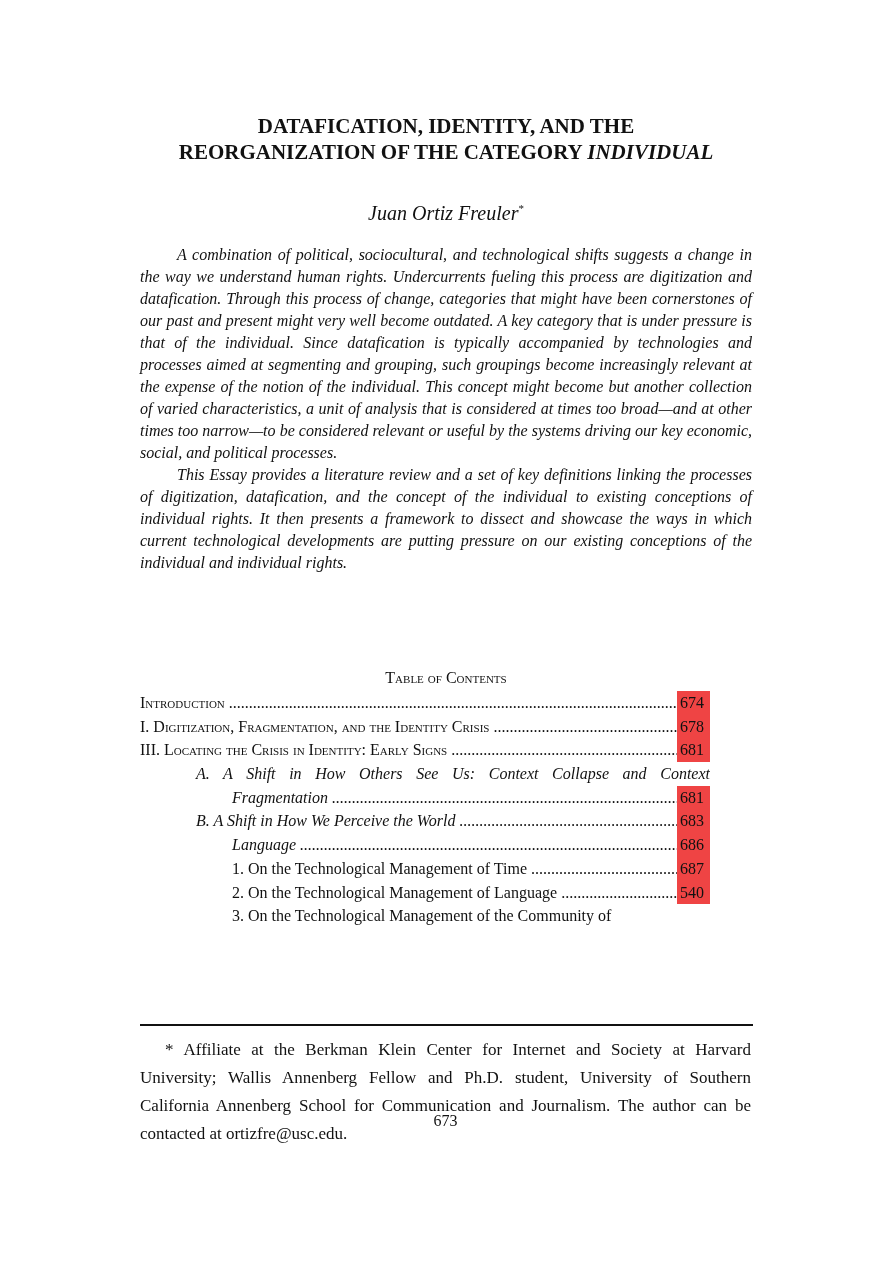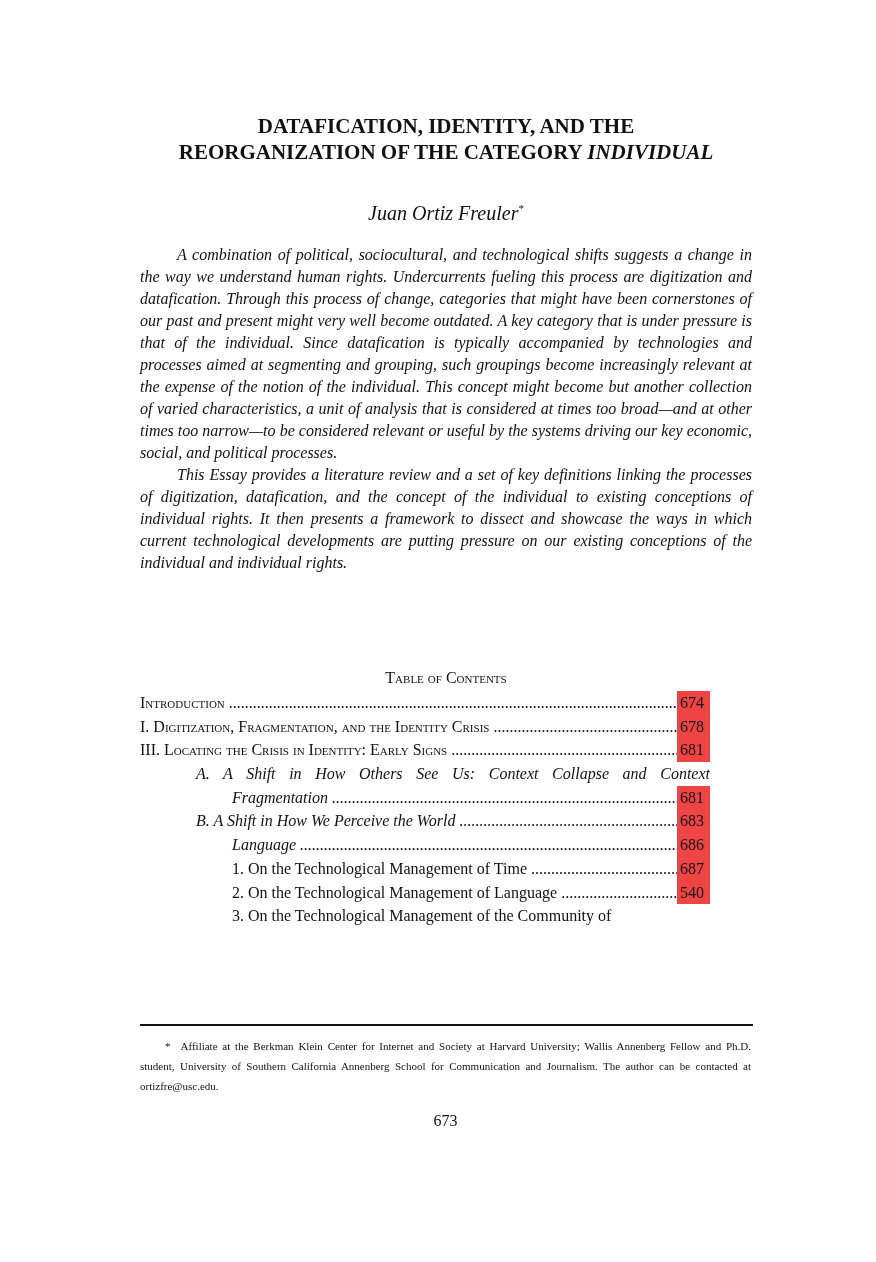--- a/index.html
+++ b/index.html
@@ -24,22 +24,22 @@
   .toc-row .pg { position: absolute; right: 42px; width: 30px; text-align: left; background: #ef4444; padding-left: 3px; }
   .sc { font-variant: small-caps; }
   .it { font-style: italic; }
   .lv2 { padding-left: 56px; }
   .lv2c { padding-left: 92px; }
   .lv3 { padding-left: 92px; }
   .lv3c { padding-left: 120px; }
   .toc-row.nolead .lbl::after { content: ""; }
   .toc-row.justify .lbl { right: 42px; text-align: justify; text-align-last: justify; }
   .rule { position: absolute; top: 1024px; left: 140px; width: 613px; height: 2px; background: #111; }
-  .footnote { position: absolute; top: 1036px; left: 140px; width: 611px; font-size: 11px;
-              line-height: 20px; text-align: justify; }
+  .footnote { position: absolute; top: 1036px; left: 140px; width: 611px; font-size: 17px;
+              line-height: 28px; text-align: justify; }
   .footnote p { margin: 0; text-indent: 25px; }
   .footnote .mark { padding-right: 10px; }
   .pagenum { position: absolute; top: 1112px; left: 140px; width: 611px; text-align: center; font-size: 16px; }
 </style>
 </head>
 <body>
 
 <div class="page">
   <div class="title">
     <div>DATAFICATION, IDENTITY, AND THE</div>

